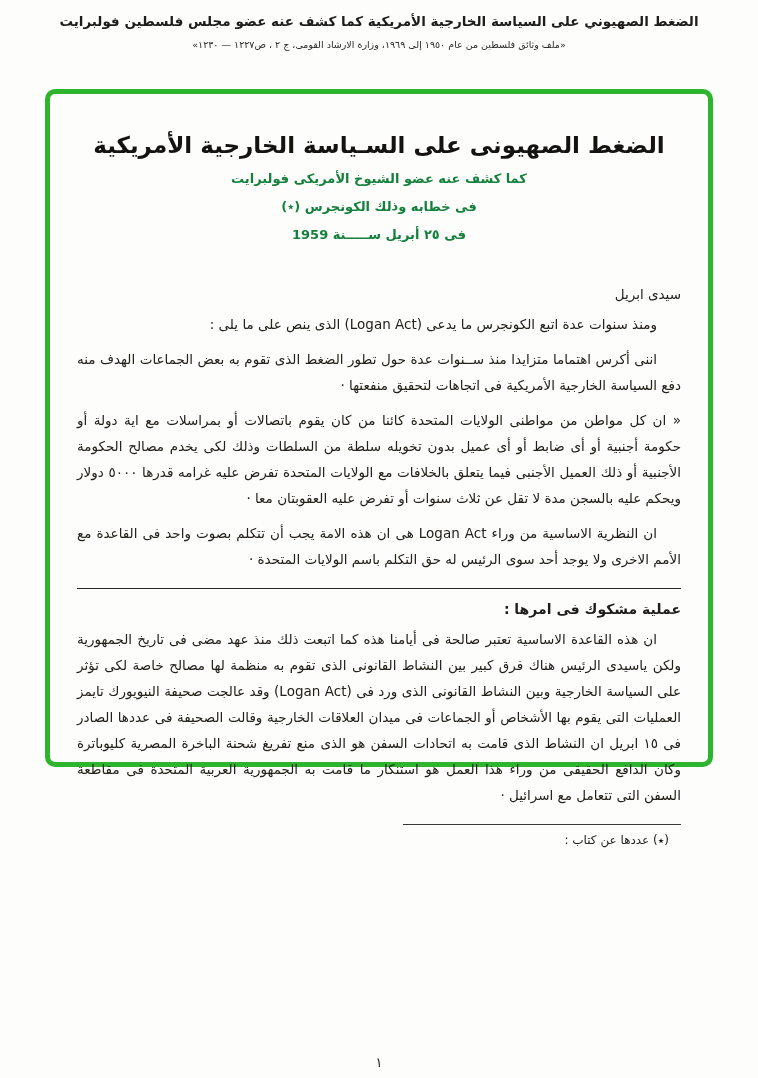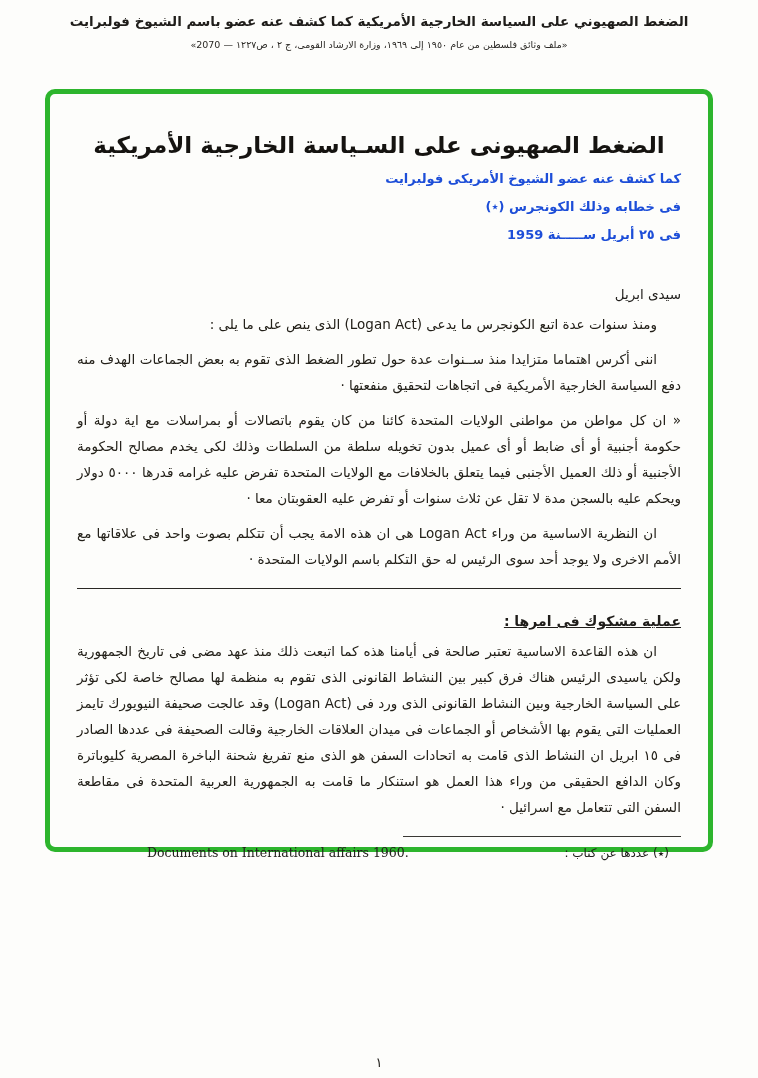--- a/index.html
+++ b/index.html
@@ -17,36 +17,36 @@
   }
   
   .top-header { direction:rtl; text-align:center; padding-top:13px; }
   .top-header .line1 { font-size:13.5px; font-weight:bold; letter-spacing:0; }
   .top-header .line2 { font-size:9.5px; margin-top:10px; color:#2a2824; }
 
   
   .frame {
     position:absolute;
     left:45px; top:89px;
-    width:668px; height:763px;
+    width:668px; height:678px;
     border:5px solid #2db52d;
     border-radius:10px;
     direction:rtl;
     padding:30px 27px 0 27px;
     background:#fdfdfb;
   }
 
   .doc-title {
     text-align:center;
     font-size:23px;
     font-weight:bold;
     margin-top:8px;
     color:#151310;
   }
-  .subtitle { text-align:right; font-weight:bold; font-size:13px; margin-top:13px; color:#1d4ed8; }
+  .subtitle { text-align:center; font-weight:bold; font-size:13px; margin-top:13px; color:#15803d; }
   .subtitle.date { letter-spacing:1px; }
 
   .salutation { font-size:13.5px; margin-top:44px; }
 
   p.body {
     font-size:13.5px;
     line-height:26px;
     text-align:justify;
     margin-top:9px;
     text-indent:24px;
@@ -55,22 +55,21 @@
   p.body.no-indent { text-indent:0; }
 
   .section-rule {
     border:none;
     border-top:1.5px solid #2a2824;
     margin:16px 0 0 0;
   }
   .section-heading {
     font-size:14px;
     font-weight:bold;
-    margin-top:24px;
-    text-decoration:underline;
+    margin-top:12px;
   }
 
   .footnote-sep {
     border:none;
     border-top:1px solid #3a3834;
     width:46%;
     margin:16px 0 8px 0; 
   }
   .footnote-row {
     display:flex;
@@ -93,47 +92,46 @@
     font-size:13px;
     color:#23211d;
   }
 </style>
 </head>
 <body>
 
 <div class="page">
 
   <div class="top-header">
-    <div class="line1">الضغط الصهيوني على السياسة الخارجية الأمريكية كما كشف عنه عضو باسم الشيوخ فولبرايت</div>
-    <div class="line2">«ملف وثائق فلسطين من عام ١٩٥٠ إلى ١٩٦٩، وزارة الارشاد القومى، ج ٢ ، ص١٢٢٧ — 2070»</div>
+    <div class="line1">الضغط الصهيوني على السياسة الخارجية الأمريكية كما كشف عنه عضو مجلس فلسطين فولبرايت</div>
+    <div class="line2">«ملف وثائق فلسطين من عام ١٩٥٠ إلى ١٩٦٩، وزارة الارشاد القومى، ج ٢ ، ص١٢٢٧ — ١٢٣٠»</div>
   </div>
 
   <div class="frame">
 
     <div class="doc-title">الضغط الصهيونى على السـياسة الخارجية الأمريكية</div>
 
     <div class="subtitle">كما كشف عنه عضو الشيوخ الأمريكى فولبرايت</div>
     <div class="subtitle">فى خطابه وذلك الكونجرس (٭)</div>
     <div class="subtitle date">فى ٢٥ أبريل ســـــنة 1959</div>
 
     <div class="salutation">سيدى ابريل</div>
 
     <p class="body">ومنذ سنوات عدة اتبع الكونجرس ما يدعى (Logan Act) الذى ينص على ما يلى :</p>
     <p class="body">اننى أكرس اهتماما متزايدا منذ ســنوات عدة حول تطور الضغط الذى تقوم به بعض الجماعات الهدف منه دفع السياسة الخارجية الأمريكية فى اتجاهات لتحقيق منفعتها ·</p>
     <p class="body no-indent">« ان كل مواطن من مواطنى الولايات المتحدة كائنا من كان يقوم باتصالات أو بمراسلات مع اية دولة أو حكومة أجنبية أو أى ضابط أو أى عميل بدون تخويله سلطة من السلطات وذلك لكى يخدم مصالح الحكومة الأجنبية أو ذلك العميل الأجنبى فيما يتعلق بالخلافات مع الولايات المتحدة تفرض عليه غرامه قدرها ٥٠٠٠ دولار ويحكم عليه بالسجن مدة لا تقل عن ثلاث سنوات أو تفرض عليه العقوبتان معا ·</p>
-    <p class="body">ان النظرية الاساسية من وراء Logan Act هى ان هذه الامة يجب أن تتكلم بصوت واحد فى علاقاتها مع الأمم الاخرى ولا يوجد أحد سوى الرئيس له حق التكلم باسم الولايات المتحدة ·</p>
+    <p class="body">ان النظرية الاساسية من وراء Logan Act هى ان هذه الامة يجب أن تتكلم بصوت واحد فى القاعدة مع الأمم الاخرى ولا يوجد أحد سوى الرئيس له حق التكلم باسم الولايات المتحدة ·</p>
 
     <hr class="section-rule">
     <div class="section-heading">عملية مشكوك فى امرها :</div>
 
     <p class="body">ان هذه القاعدة الاساسية تعتبر صالحة فى أيامنا هذه كما اتبعت ذلك منذ عهد مضى فى تاريخ الجمهورية ولكن ياسيدى الرئيس هناك فرق كبير بين النشاط القانونى الذى تقوم به منظمة لها مصالح خاصة لكى تؤثر على السياسة الخارجية وبين النشاط القانونى الذى ورد فى (Logan Act) وقد عالجت صحيفة النيويورك تايمز العمليات التى يقوم بها الأشخاص أو الجماعات فى ميدان العلاقات الخارجية وقالت الصحيفة فى عددها الصادر فى ١٥ ابريل ان النشاط الذى قامت به اتحادات السفن هو الذى منع تفريغ شحنة الباخرة المصرية كليوباترة وكان الدافع الحقيقى من وراء هذا العمل هو استنكار ما قامت به الجمهورية العربية المتحدة فى مقاطعة السفن التى تتعامل مع اسرائيل ·</p>
 
     <hr class="footnote-sep">
     <div class="footnote-row">
       <span class="footnote-note">(٭) عددها عن كتاب :</span>
-      <span class="footnote-citation">Documents on International affairs 1960.</span>
     </div>
 
   </div>
 
   <div class="page-number">١</div>
 
 </div>
 
 </body></html>

